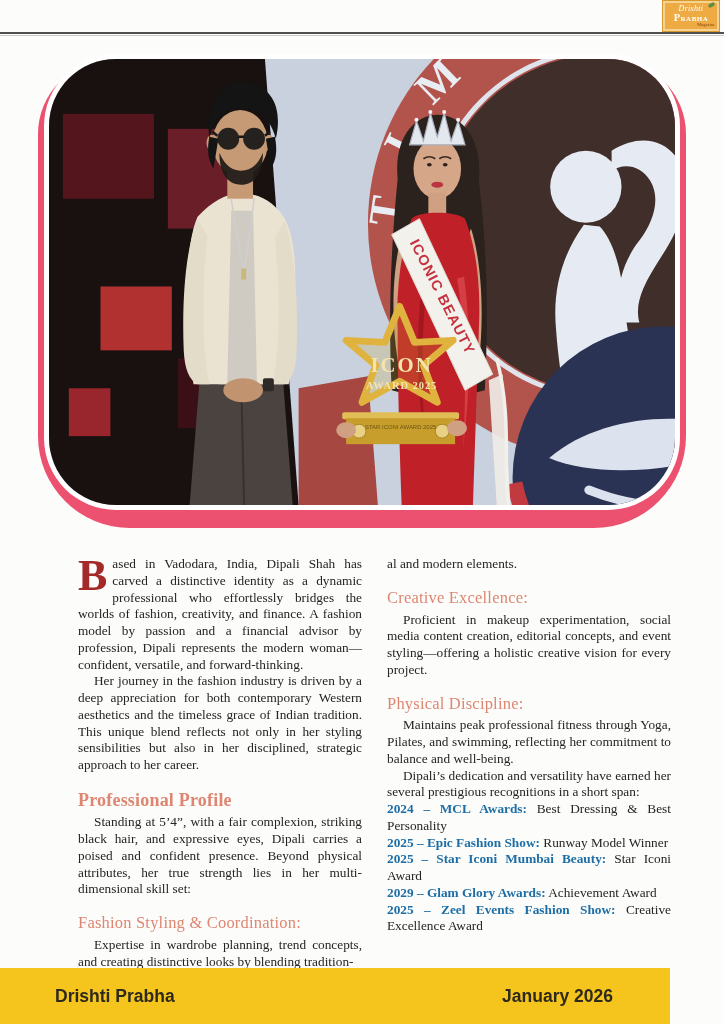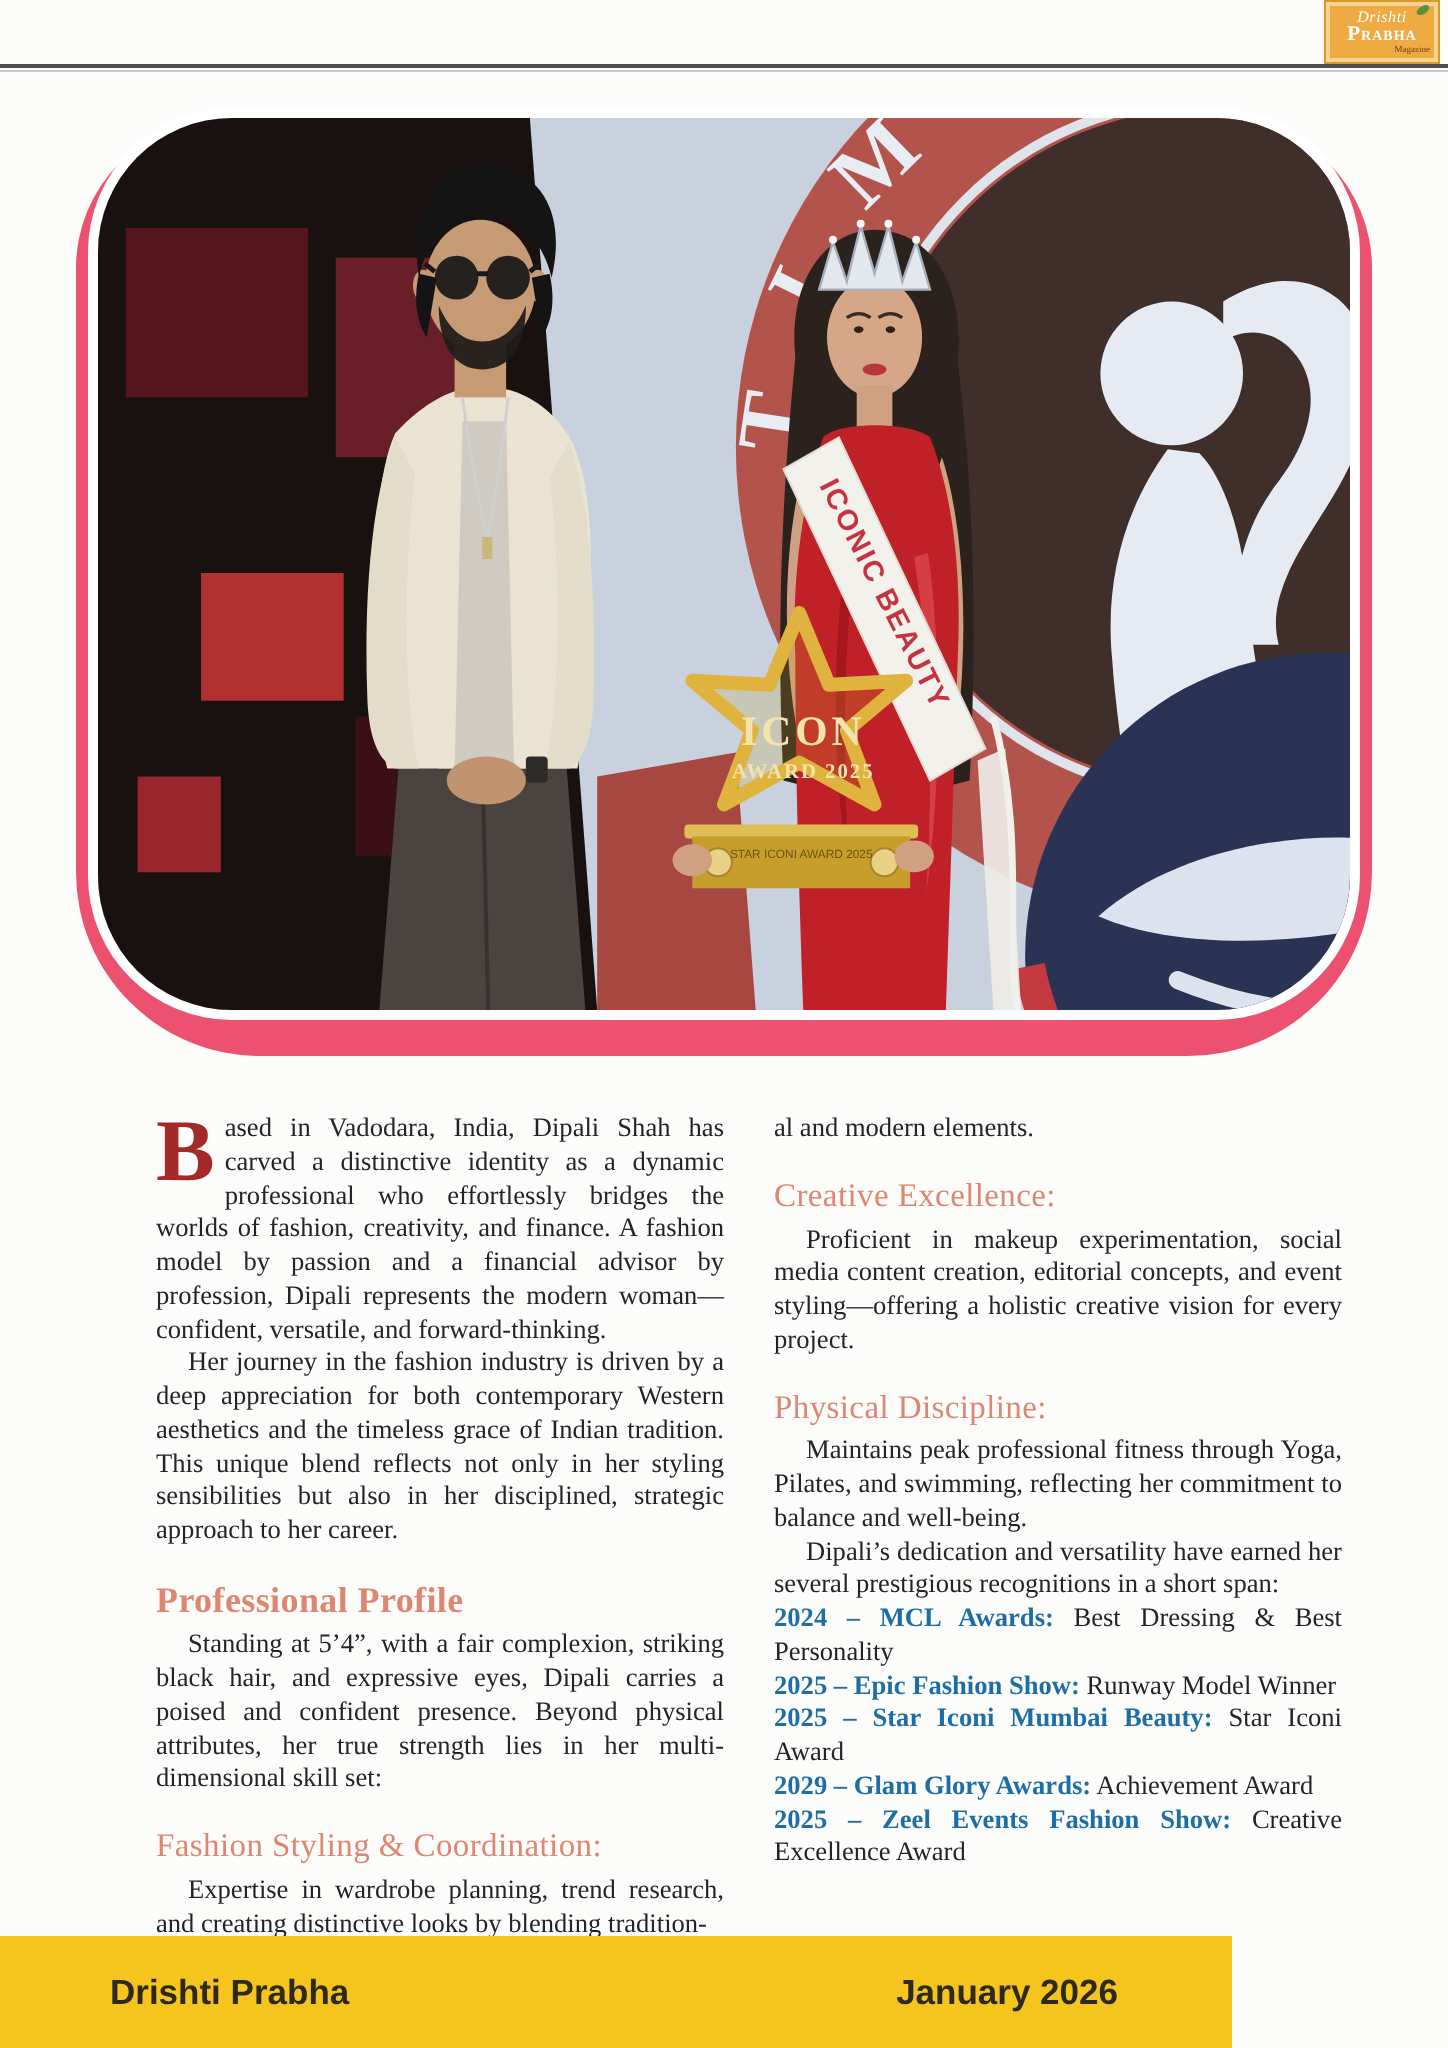--- a/index.html
+++ b/index.html
@@ -51,21 +51,21 @@
   .section-heading{
     font-size:18px;color:#dd8672;margin:15px 0 3px 0;font-weight:bold;letter-spacing:.2px;
   }
   .sub-heading{
     font-size:16.5px;color:#dd8672;margin:15px 0 3px 0;font-weight:normal;letter-spacing:.2px;
   }
   .award{margin:0;}
   .award-lead{color:#1e6ea6;font-weight:bold;}
   
   .footer{
-    position:absolute;left:0;top:968px;width:616px;height:56px;background:#f6c51d;
+    position:absolute;left:0;top:968px;width:670px;height:56px;background:#f6c51d;
     display:flex;align-items:center;justify-content:space-between;
     padding:0 57px 0 55px;box-sizing:border-box;
     font-family:"Liberation Sans", sans-serif;font-weight:bold;font-size:17.5px;color:#2d2a1d;
   }
 </style>
 </head>
 <body>
 
 <div class="top-rule"></div>
 
@@ -190,21 +190,21 @@
     </g>
   </svg>
 </div>
 
 <div class="col col-left">
   <p><span class="dropcap">B</span><span>ased in Vadodara, India, Dipali Shah has carved a distinctive identity as a dynamic professional who effortlessly bridges the worlds of fashion, creativity, and finance. A fashion model by passion and a financial advisor by profession, Dipali represents the modern woman—confident, versatile, and forward-thinking.</span></p>
   <p class="ind">Her journey in the fashion industry is driven by a deep appreciation for both contemporary Western aesthetics and the timeless grace of Indian tradition. This unique blend reflects not only in her styling sensibilities but also in her disciplined, strategic approach to her career.</p>
   <h2 class="section-heading">Professional Profile</h2>
   <p class="ind">Standing at 5’4”, with a fair complexion, striking black hair, and expressive eyes, Dipali carries a poised and confident presence. Beyond physical attributes, her true strength lies in her multi-dimensional skill set:</p>
   <h3 class="sub-heading">Fashion Styling &amp; Coordination:</h3>
-  <p class="ind">Expertise in wardrobe planning, trend research, and creating distinctive looks by blending tradition-</p>
+  <p class="ind">Expertise in wardrobe planning, trend concepts, and creating distinctive looks by blending tradition-</p>
 </div>
 
 <div class="col col-right">
   <p>al and modern elements.</p>
   <h3 class="sub-heading">Creative Excellence:</h3>
   <p class="ind">Proficient in makeup experimentation, social media content creation, editorial concepts, and event styling—offering a holistic creative vision for every project.</p>
   <h3 class="sub-heading">Physical Discipline:</h3>
   <p class="ind">Maintains peak professional fitness through Yoga, Pilates, and swimming, reflecting her commitment to balance and well-being.</p>
   <p class="ind">Dipali’s dedication and versatility have earned her several prestigious recognitions in a short span:</p>
   <p class="award"><span class="award-lead">2024 – MCL Awards:</span><span> Best Dressing &amp; Best Personality</span></p>

